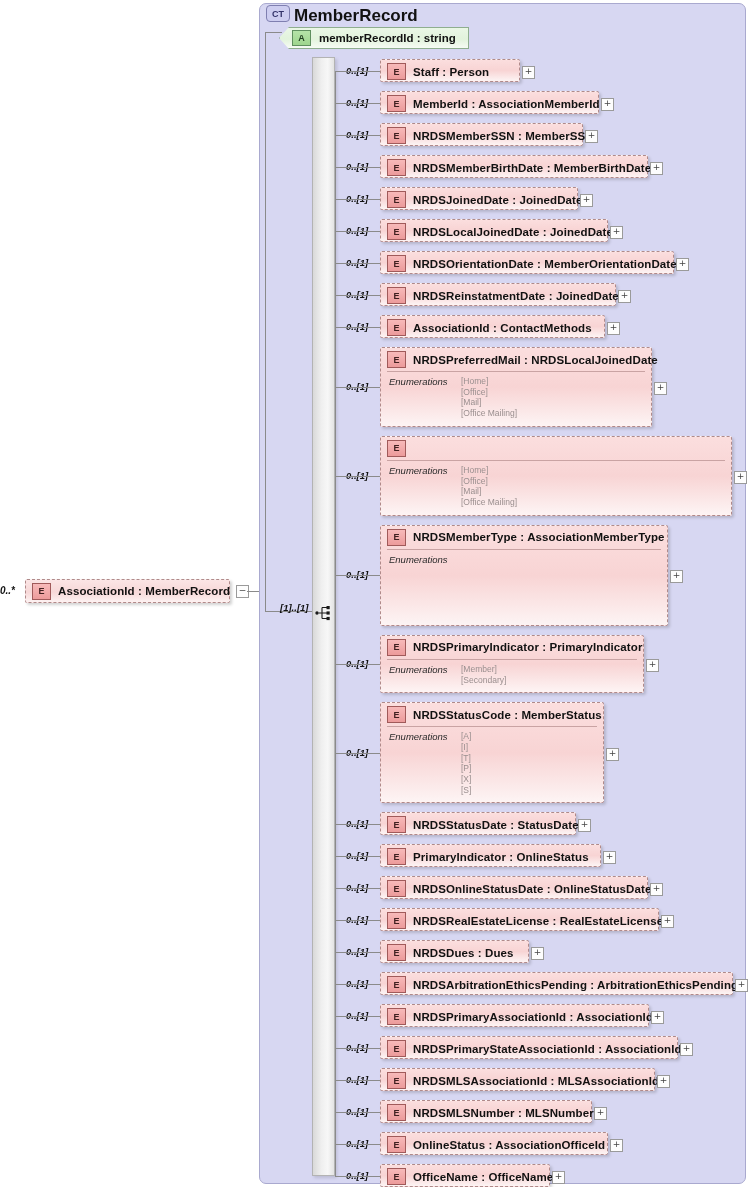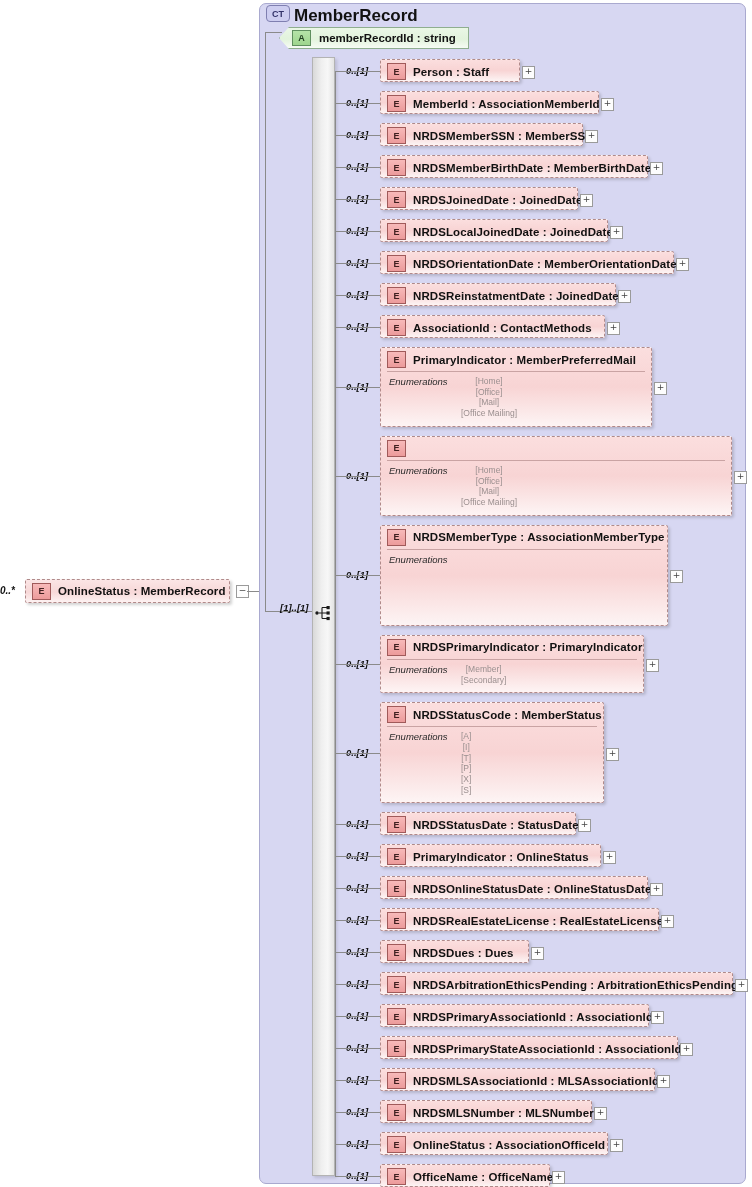--- a/index.html
+++ b/index.html
@@ -86,30 +86,30 @@
   }
   .ebox-head{height:23px;display:flex;align-items:center;}
   .enum-wrap{
     border-top:1px solid #c9a3a3;margin:0 6px;padding:4px 0 20px 0;
     display:flex;
   }
   .enum-title{
     font-size:9.5px;font-style:italic;color:#2a2a2a;width:72px;flex:0 0 auto;padding-left:2px;
   }
   .enum-vals{font-size:8.5px;color:#9a8f8f;line-height:10.7px;}
-  .enum-vals div{white-space:nowrap;text-align:center;}
+  .enum-vals div{white-space:nowrap;}
 </style>
 </head>
 <body>
 
 <div id="root-card-min">0..*</div>
 
 <div id="root-element">
   <span class="e-badge">E</span>
-  <span class="el-label">OnlineStatus : MemberRecord</span>
+  <span class="el-label">AssociationId : MemberRecord</span>
 </div>
 <div class="toggle-box" style="left:236px;top:585px;">−</div>
 <div class="ln ln-h" style="left:247px;top:591px;width:14px;"></div>
 
 <div id="ct-container"></div>
 <div id="ct-badge">CT</div>
 <div id="ct-title">MemberRecord</div>
 
 <div id="attr-box">
   <span class="a-badge">A</span>
@@ -130,21 +130,21 @@
     <rect x="11.5" y="6.4" width="3.2" height="3.2" fill="#1a1a1a"></rect>
     <rect x="11.5" y="11.9" width="3.2" height="3.2" fill="#1a1a1a"></rect>
   </svg>
 </div>
 
 <div id="rows-layer">
     <div class="row" style="left: 380px; top: 59px;">
       <div class="ebox" style="width: 140px; height: 23px;">
         <div class="ebox-head">
           <span class="e-badge">E</span>
-          <span class="el-label">Person   : Staff</span>
+          <span class="el-label">Staff   : Person</span>
         </div>
       </div>
       <div class="card" style="top: 5.5px;">0..[1]</div>
     </div>
     <div class="toggle-box" style="left: 522px; top: 65.5px;">+</div>
     <div class="ln ln-h" style="left: 335px; top: 70.5px; width: 45px;"></div>
     <div class="row" style="left: 380px; top: 91px;">
       <div class="ebox" style="width: 219px; height: 23px;">
         <div class="ebox-head">
           <span class="e-badge">E</span>
@@ -229,21 +229,21 @@
         </div>
       </div>
       <div class="card" style="top: 5.5px;">0..[1]</div>
     </div>
     <div class="toggle-box" style="left: 607px; top: 321.5px;">+</div>
     <div class="ln ln-h" style="left: 335px; top: 326.5px; width: 45px;"></div>
     <div class="row" style="left: 380px; top: 347px;">
       <div class="ebox" style="width: 272px; height: 79.8px;">
         <div class="ebox-head">
           <span class="e-badge">E</span>
-          <span class="el-label">PrimaryIndicator : MemberPreferredMail</span>
+          <span class="el-label">NRDSPreferredMail : NRDSLocalJoinedDate</span>
         </div>
         <div class="enum-wrap">
           <div class="enum-title">Enumerations</div>
           <div class="enum-vals">
             <div>[Home]</div>
             <div>[Office]</div>
             <div>[Mail]</div>
             <div>[Office Mailing]</div>
           </div>
         </div>

